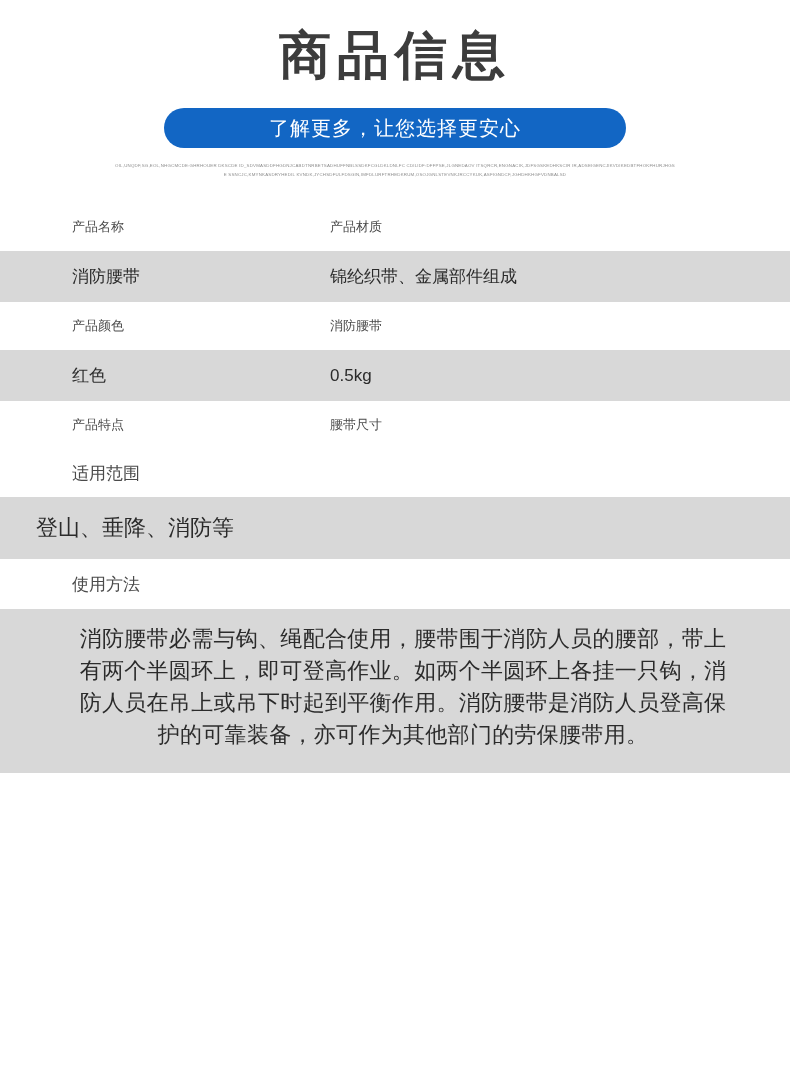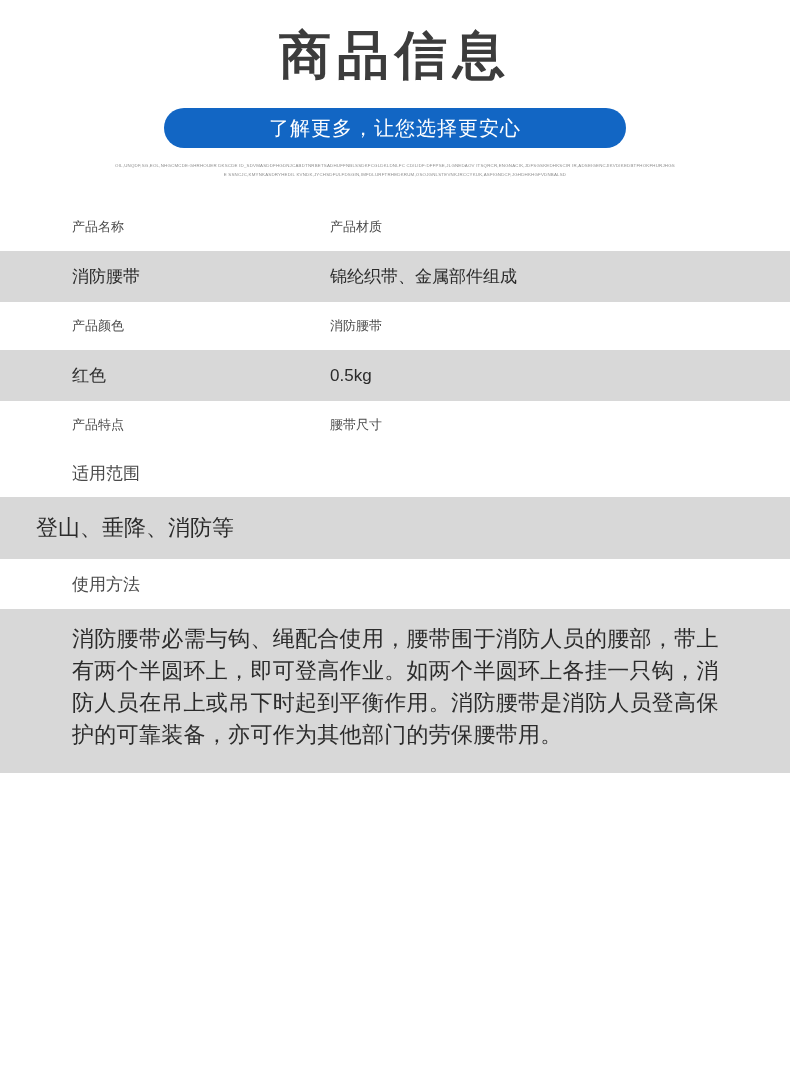--- a/index.html
+++ b/index.html
@@ -136,20 +136,21 @@
     box-sizing: border-box;
     background: #ffffff;
   }
   .usage-body {
     background: #d8d8d8;
     padding: 14px 56px 22px 72px;
     font-size: 22px;
     line-height: 1.45;
     color: #2b2b2b;
     letter-spacing: 0.3px;
+    text-align: center;
   }
 </style>
 </head>
 <body>
 
 <div class="page">
 
   <div class="header">
     <h1 class="main-title">商品信息</h1>
 

